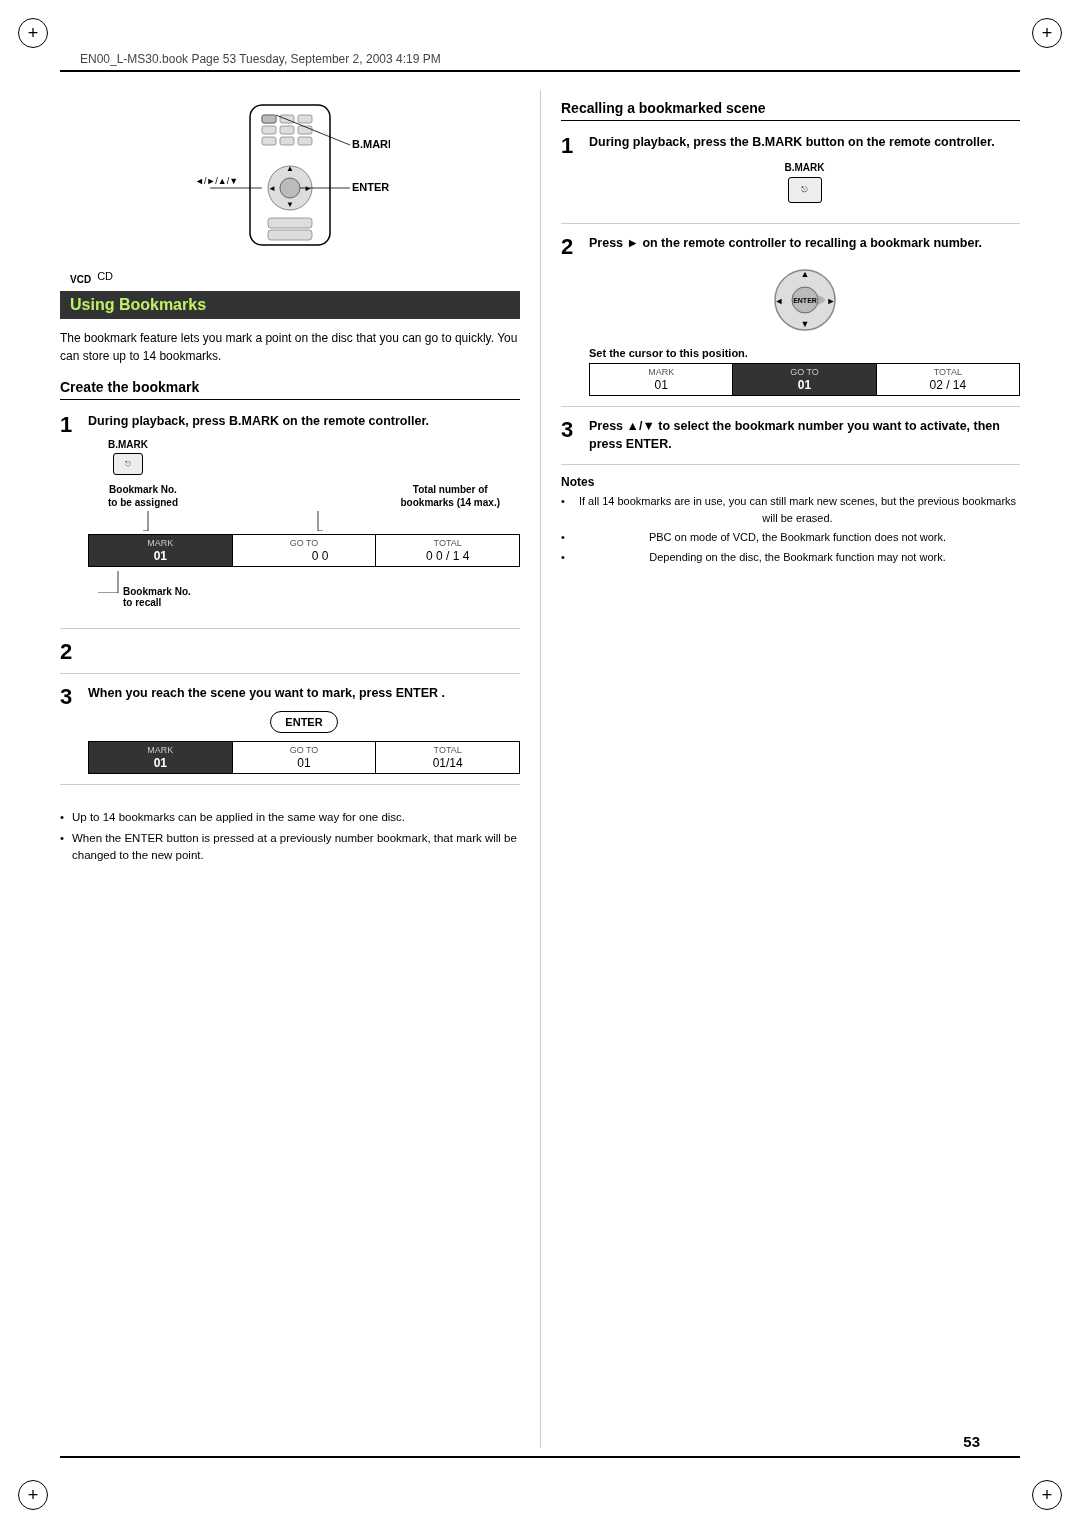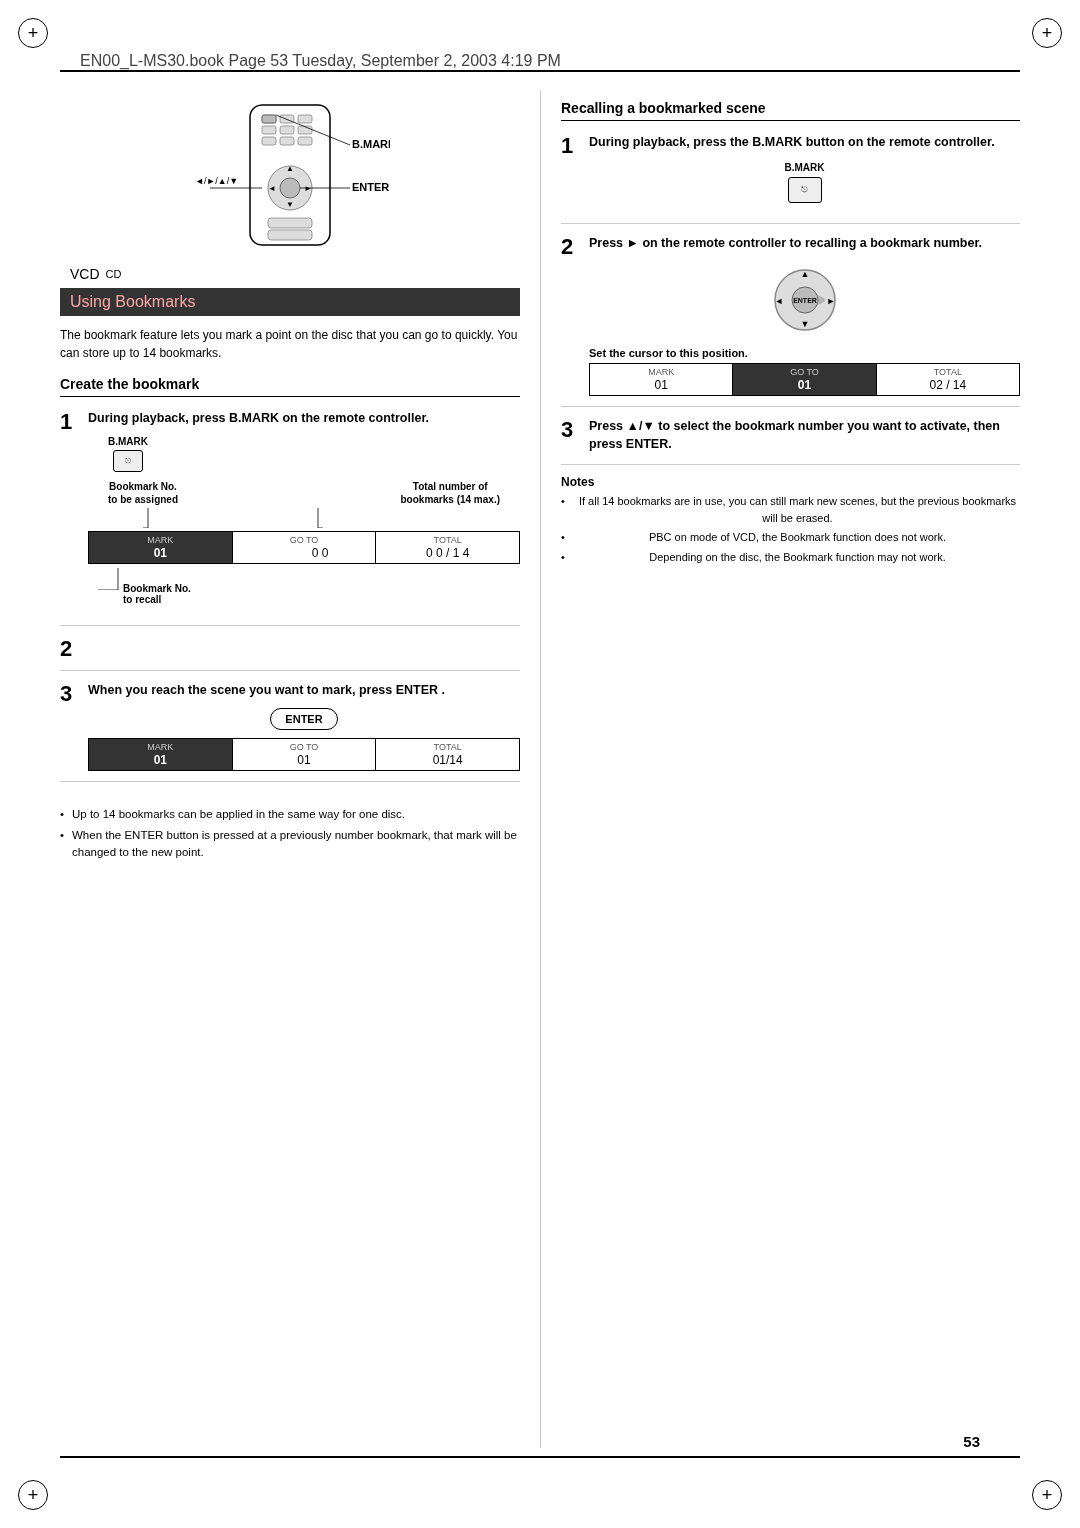--- a/index.html
+++ b/index.html
@@ -46,21 +46,21 @@
       bottom: 70px; left: 60px; right: 60px;
       height: 2px;
       background: #000;
     }
 
     
     .file-info {
       position: absolute;
       top: 52px;
       left: 80px;
-      font-size: 16px;
+      font-size: 12px;
       color: #444;
     }
 
     
     .page-number {
       position: absolute;
       bottom: 78px;
       right: 100px;
       font-size: 15px;
       font-weight: bold;
@@ -111,35 +111,36 @@
     
     .vcd-cd-label {
       font-size: 10px;
       margin-bottom: 6px;
       margin-left: 10px;
       display: flex;
       align-items: center;
       gap: 6px;
     }
     .vcd-cd-label span.vcd {
-      font-size: 14px;
+      font-size: 10px;
       vertical-align: super;
-      font-weight: normal;
+      font-weight: bold;
+      margin-top: 8px;
     }
     .vcd-cd-label span.cd {
       font-size: 11px;
     }
 
     
     .section-title-box {
       background: #333;
-      color: #fca5a5;
+      color: #bef264;
       padding: 5px 10px;
       font-size: 16px;
-      font-weight: normal;
+      font-weight: bold;
       margin-bottom: 10px;
     }
 
     .intro-text {
       font-size: 12px;
       margin-bottom: 14px;
       line-height: 1.5;
     }
 
     

